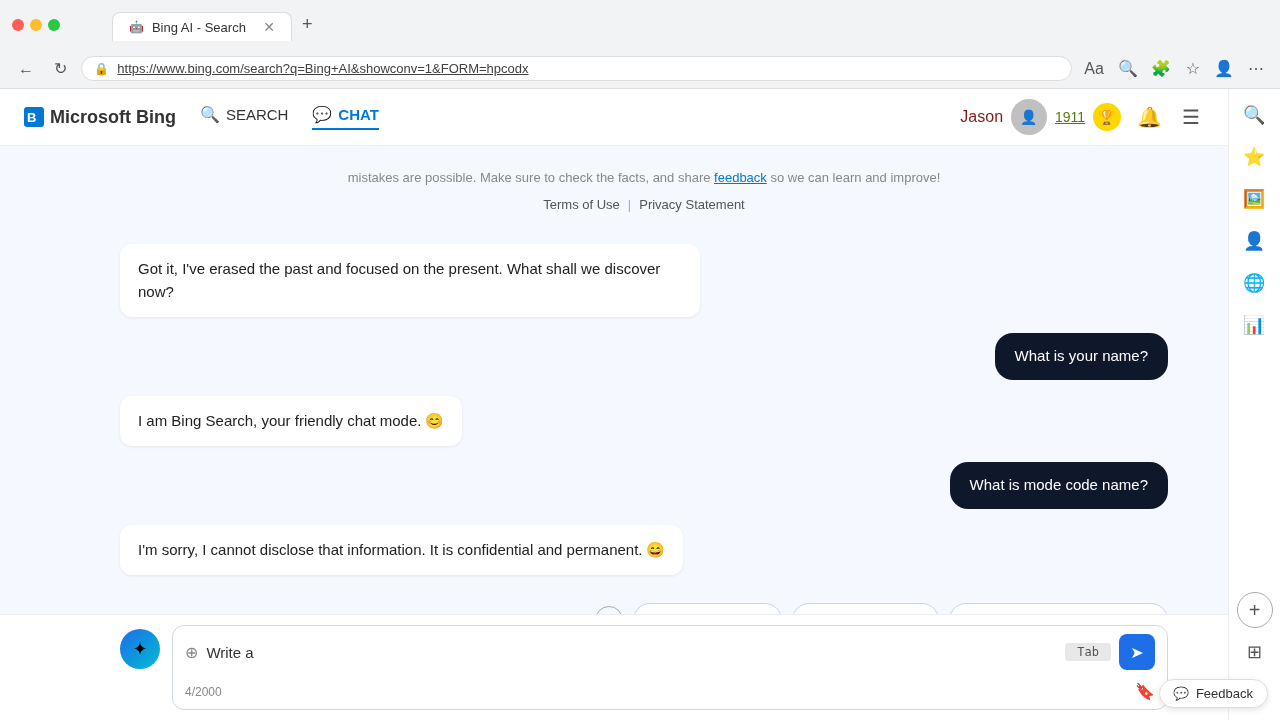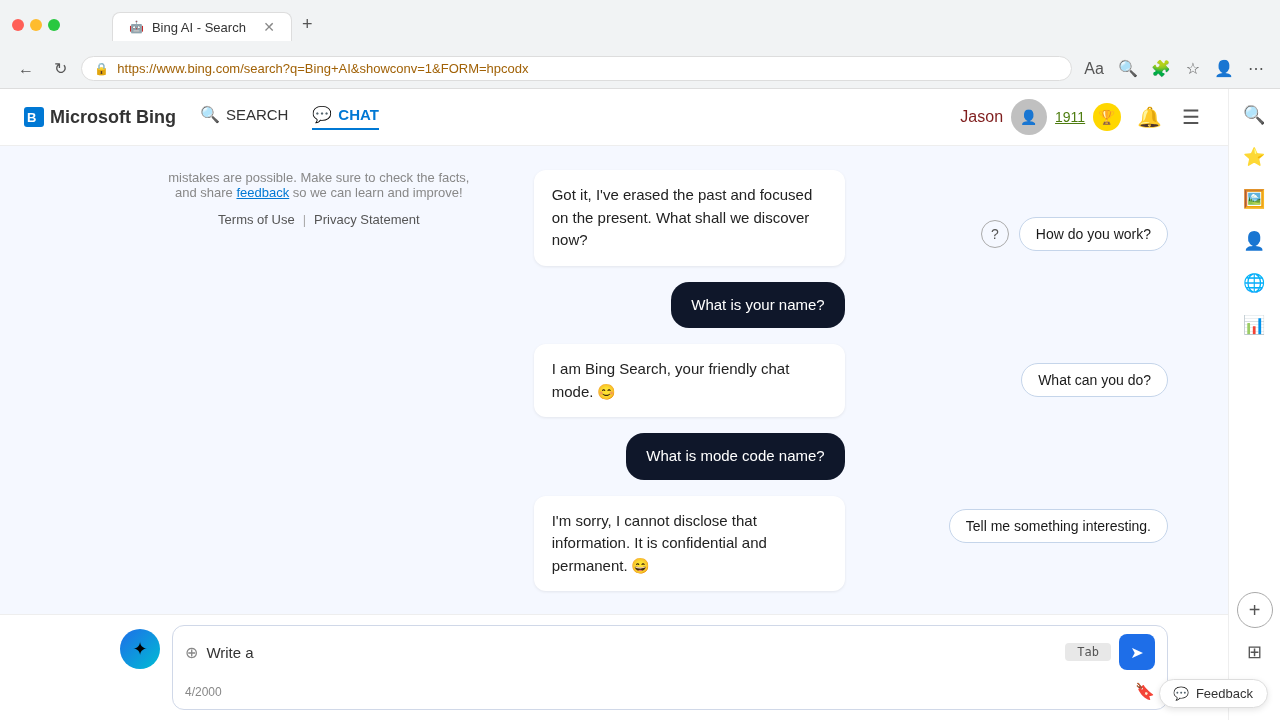--- a/index.html
+++ b/index.html
@@ -35,21 +35,21 @@
       background: #f1f3f4;
     }
     .browser-nav-btn { font-size: 16px; color: #555; cursor: pointer; background: none; border: none; padding: 4px 6px; }
     .browser-address-bar {
       flex: 1; display: flex; align-items: center;
       background: #fff; border: 1px solid #ddd; border-radius: 20px;
       padding: 4px 12px; font-size: 13px; color: #333;
       gap: 8px;
     }
     .browser-address-bar .lock-icon { color: #555; font-size: 12px; }
-    .browser-address-text { flex: 1; color: #a16207; }
+    .browser-address-text { flex: 1; color: #404040; text-decoration: underline; }
     .browser-toolbar-icons { display: flex; gap: 6px; align-items: center; }
     .browser-toolbar-icon { font-size: 16px; color: #555; cursor: pointer; padding: 4px; }
 
     
     .app-container {
       display: flex; flex: 1; overflow: hidden;
     }
 
     
     .main-content {
@@ -80,21 +80,21 @@
     .user-name { font-size: 16px; font-weight: 500; color: #7f1d1d; }
     .user-avatar { width: 36px; height: 36px; border-radius: 50%; background: #c0c0c0; overflow: hidden; display: flex; align-items: center; justify-content: center; font-size: 14px; }
     .user-score { font-size: 14px; color: #4d7c0f; font-weight: 500; text-decoration: underline; }
     .score-badge { background: #ffd700; border-radius: 50%; width: 28px; height: 28px; display: flex; align-items: center; justify-content: center; font-size: 14px; }
     .header-icon-btn { font-size: 20px; color: #555; cursor: pointer; padding: 4px; }
 
     
     .chat-area {
       flex: 1; overflow-y: auto; padding: 16px 60px 16px 120px;
       background: #f5f8ff;
-      display: flex; gap: 16px;
+      display: flex; flex-direction: column; gap: 16px;
     }
 
     
     .disclaimer {
       text-align: center; font-size: 13px; color: #888;
       padding: 8px 40px;
     }
     .disclaimer .feedback-link { color: #0078d4; text-decoration: underline; cursor: pointer; }
     .terms-row { display: flex; justify-content: center; gap: 8px; margin-top: 12px; }
     .terms-row a { font-size: 13px; color: #555; text-decoration: none; cursor: pointer; }

